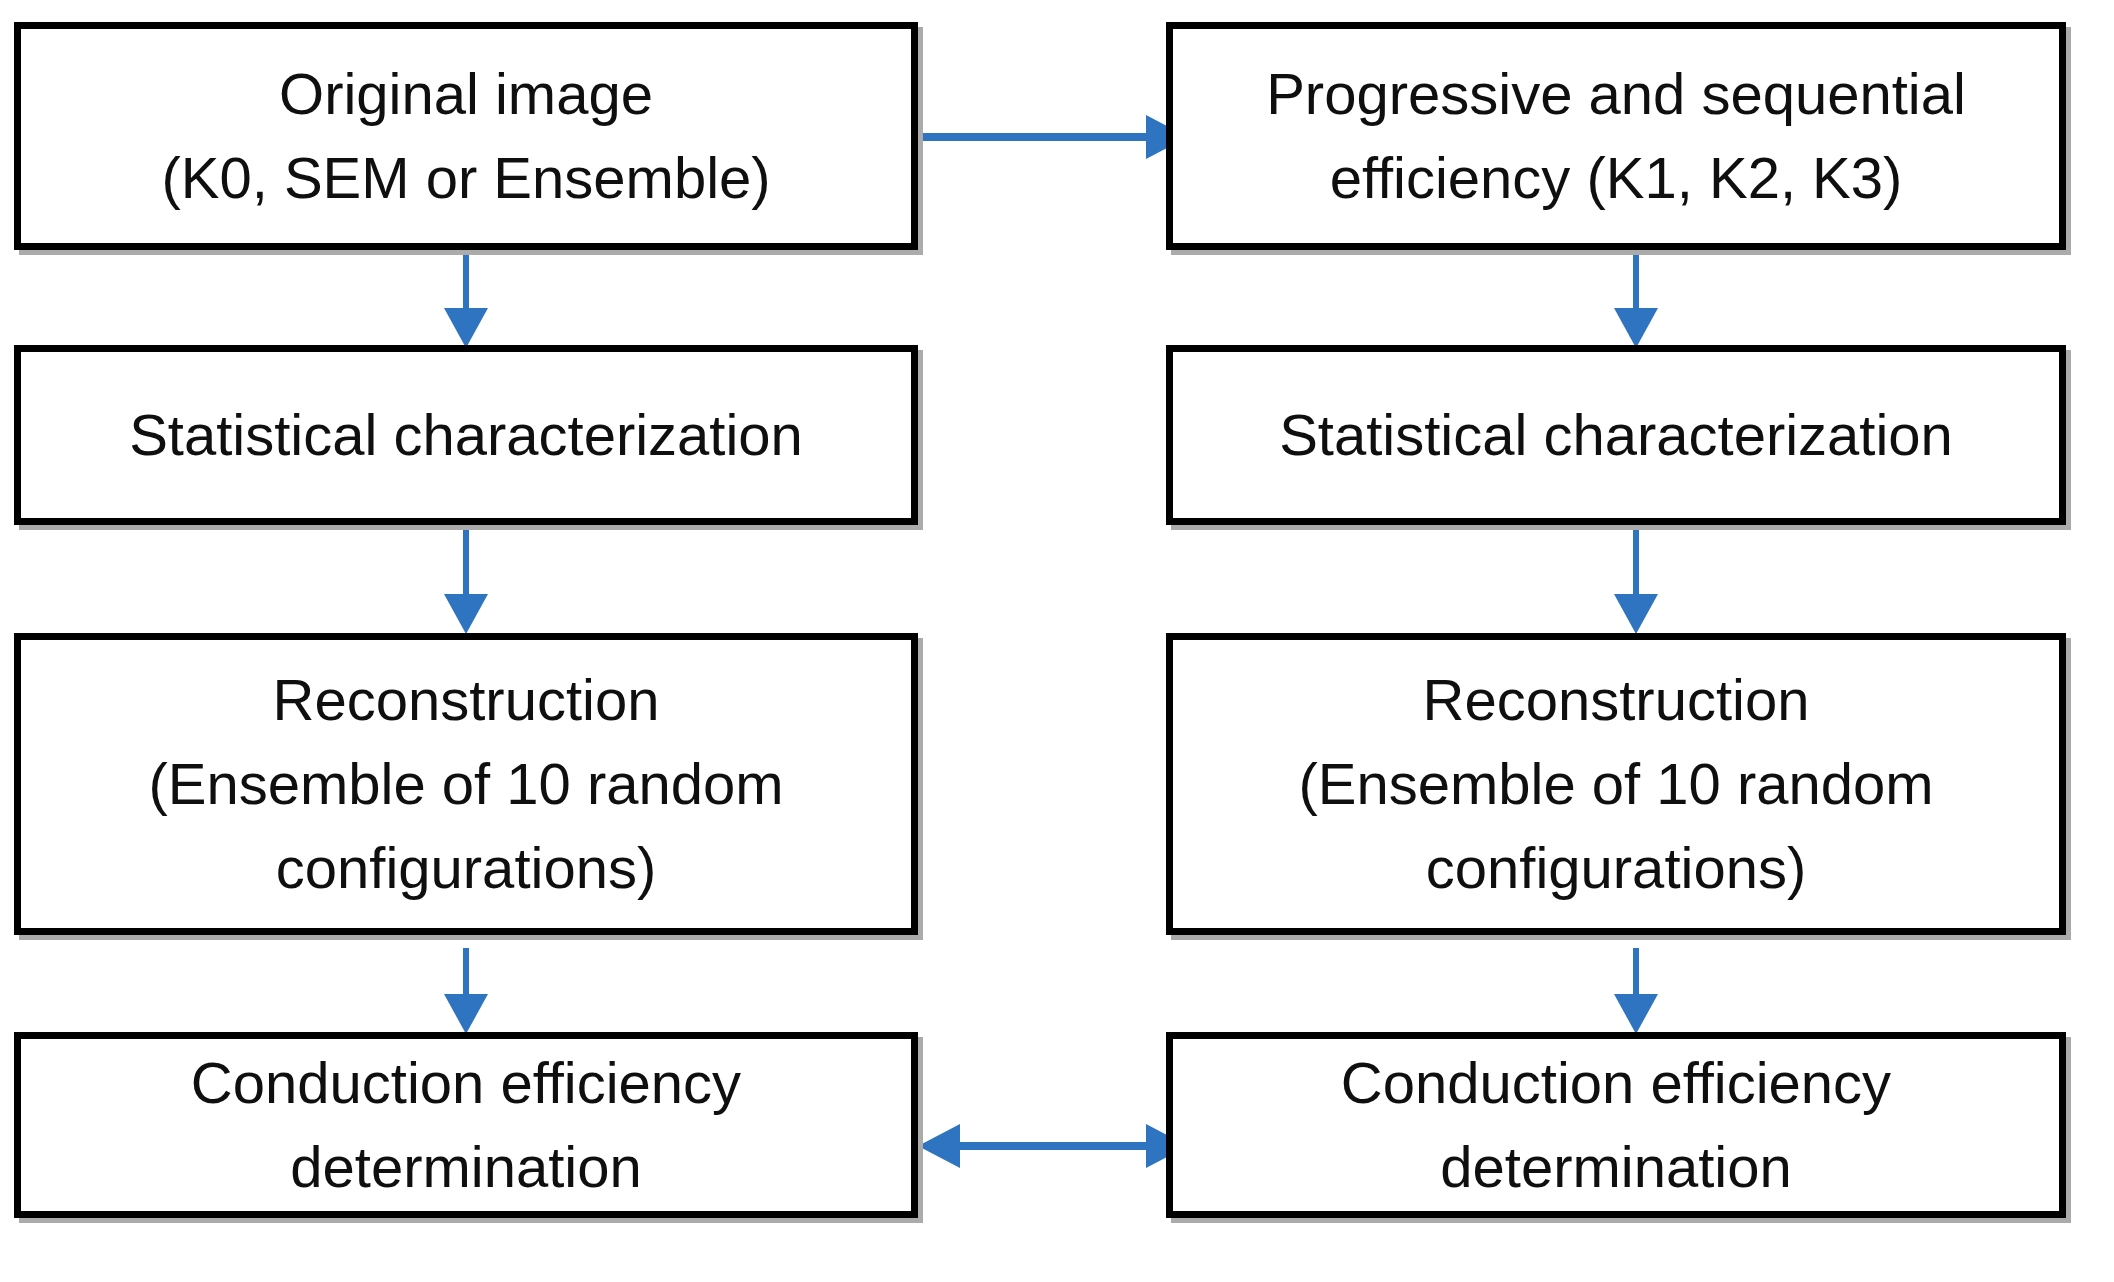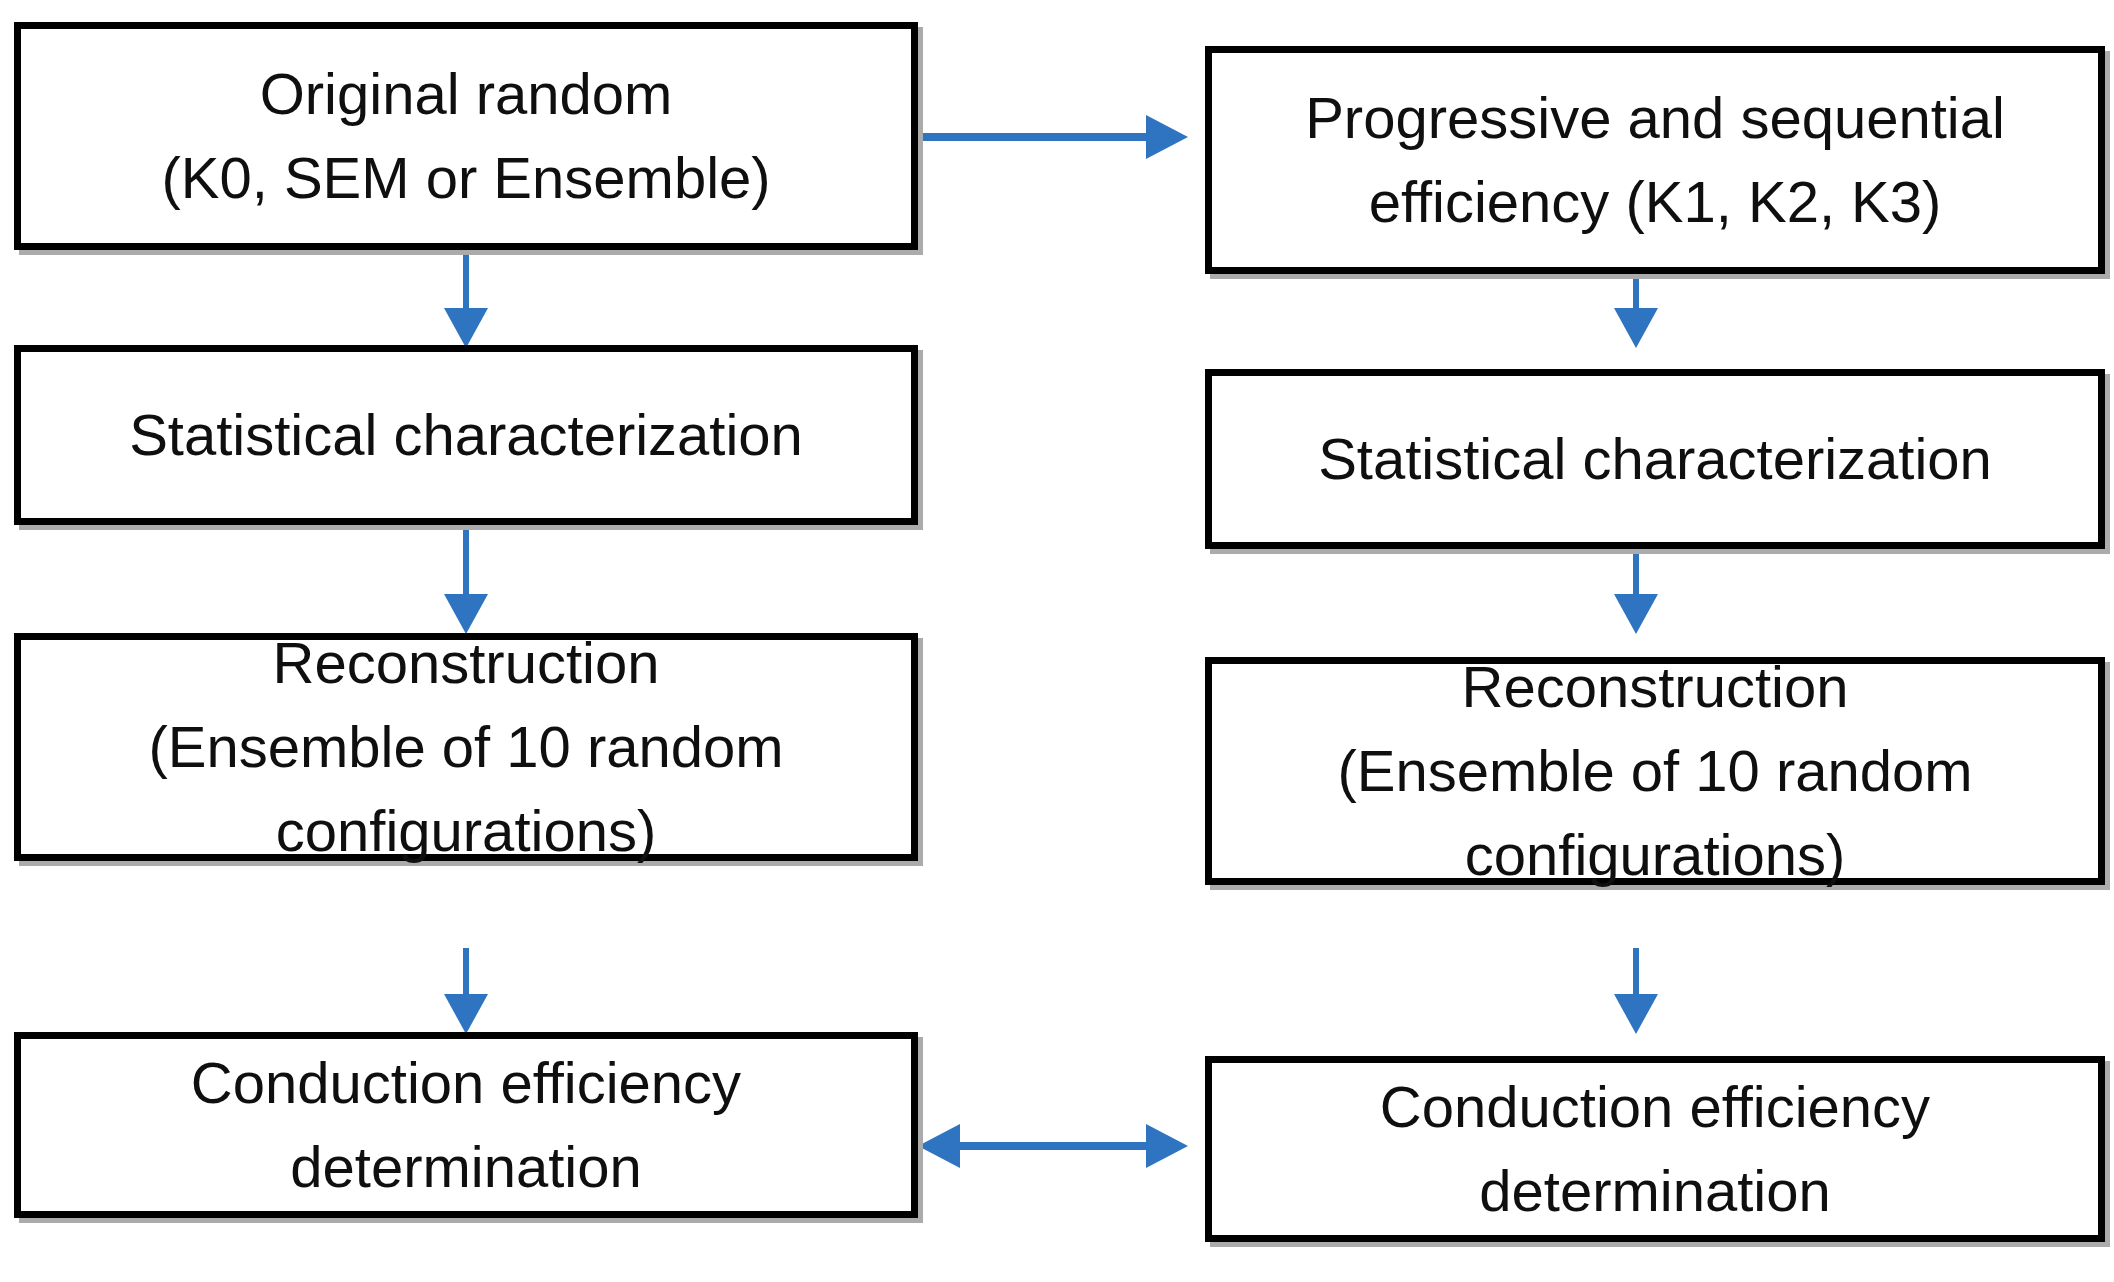--- a/index.html
+++ b/index.html
@@ -40,24 +40,24 @@
     background: var(--box-background);
     border: 7px solid var(--box-border);
     box-shadow: 5px 5px 0 #ababab;
     color: var(--text);
     font-size: 58px;
     line-height: 84px;
   }
   .box .line { white-space: nowrap; }
   
   .col-left  { left: 14px;   width: 904px; }
-  .col-right { left: 1205px; width: 900px; margin-top: 24px; }
+  .col-right { left: 1166px; width: 900px; }
   .row-1 { top: 22px;   height: 228px; }
   .row-2 { top: 345px;  height: 180px; }
-  .row-3 { top: 633px;  height: 228px; }
+  .row-3 { top: 633px;  height: 302px; }
   .row-4 { top: 1032px; height: 186px; }
 </style>
 </head>
 <body>
 
 <div class="canvas">
 
   <svg class="arrows-layer" viewBox="0 0 2114 1282" aria-hidden="true">
     <g class="arrow">
       <line class="hline" x1="920" y1="137" x2="1150" y2="137"></line>
@@ -88,21 +88,21 @@
       <polygon points="1614,994 1658,994 1636,1034"></polygon>
     </g>
     <g class="arrow">
       <line class="hline" x1="958" y1="1146" x2="1148" y2="1146"></line>
       <polygon points="960,1124 960,1168 918,1146"></polygon>
       <polygon points="1146,1124 1146,1168 1188,1146"></polygon>
     </g>
   </svg>
 
   <div class="box col-left row-1">
-    <div class="line">Original random</div>
+    <div class="line">Original image</div>
     <div class="line">(K0, SEM or Ensemble)</div>
   </div>
 
   <div class="box col-left row-2">
     <div class="line">Statistical characterization</div>
   </div>
 
   <div class="box col-left row-3">
     <div class="line">Reconstruction</div>
     <div class="line">(Ensemble of 10 random</div>

